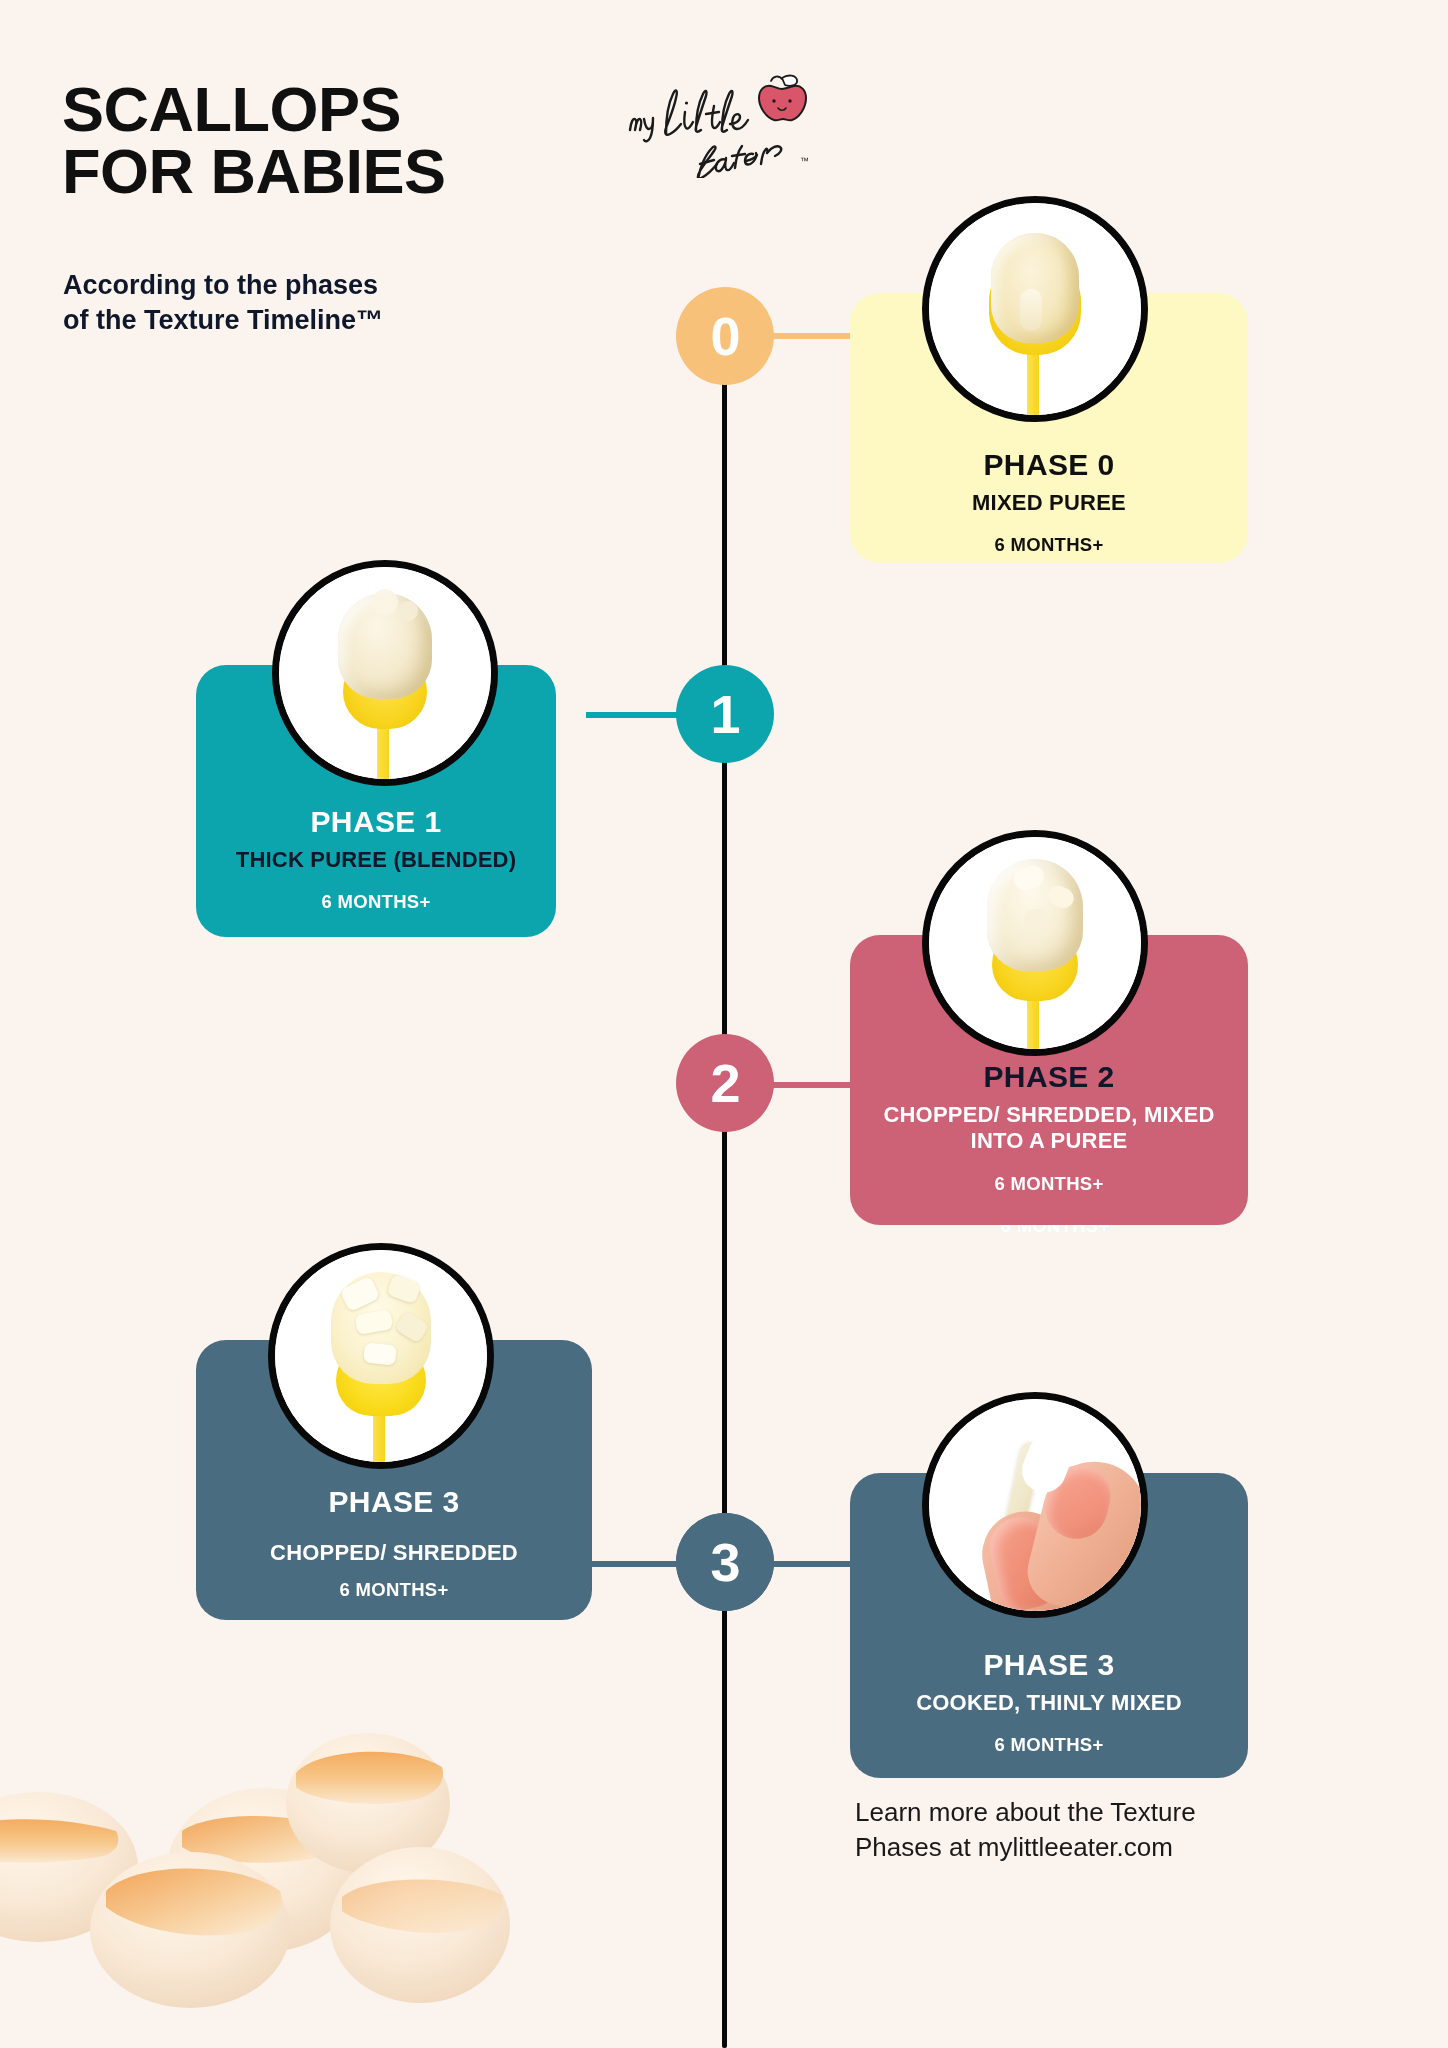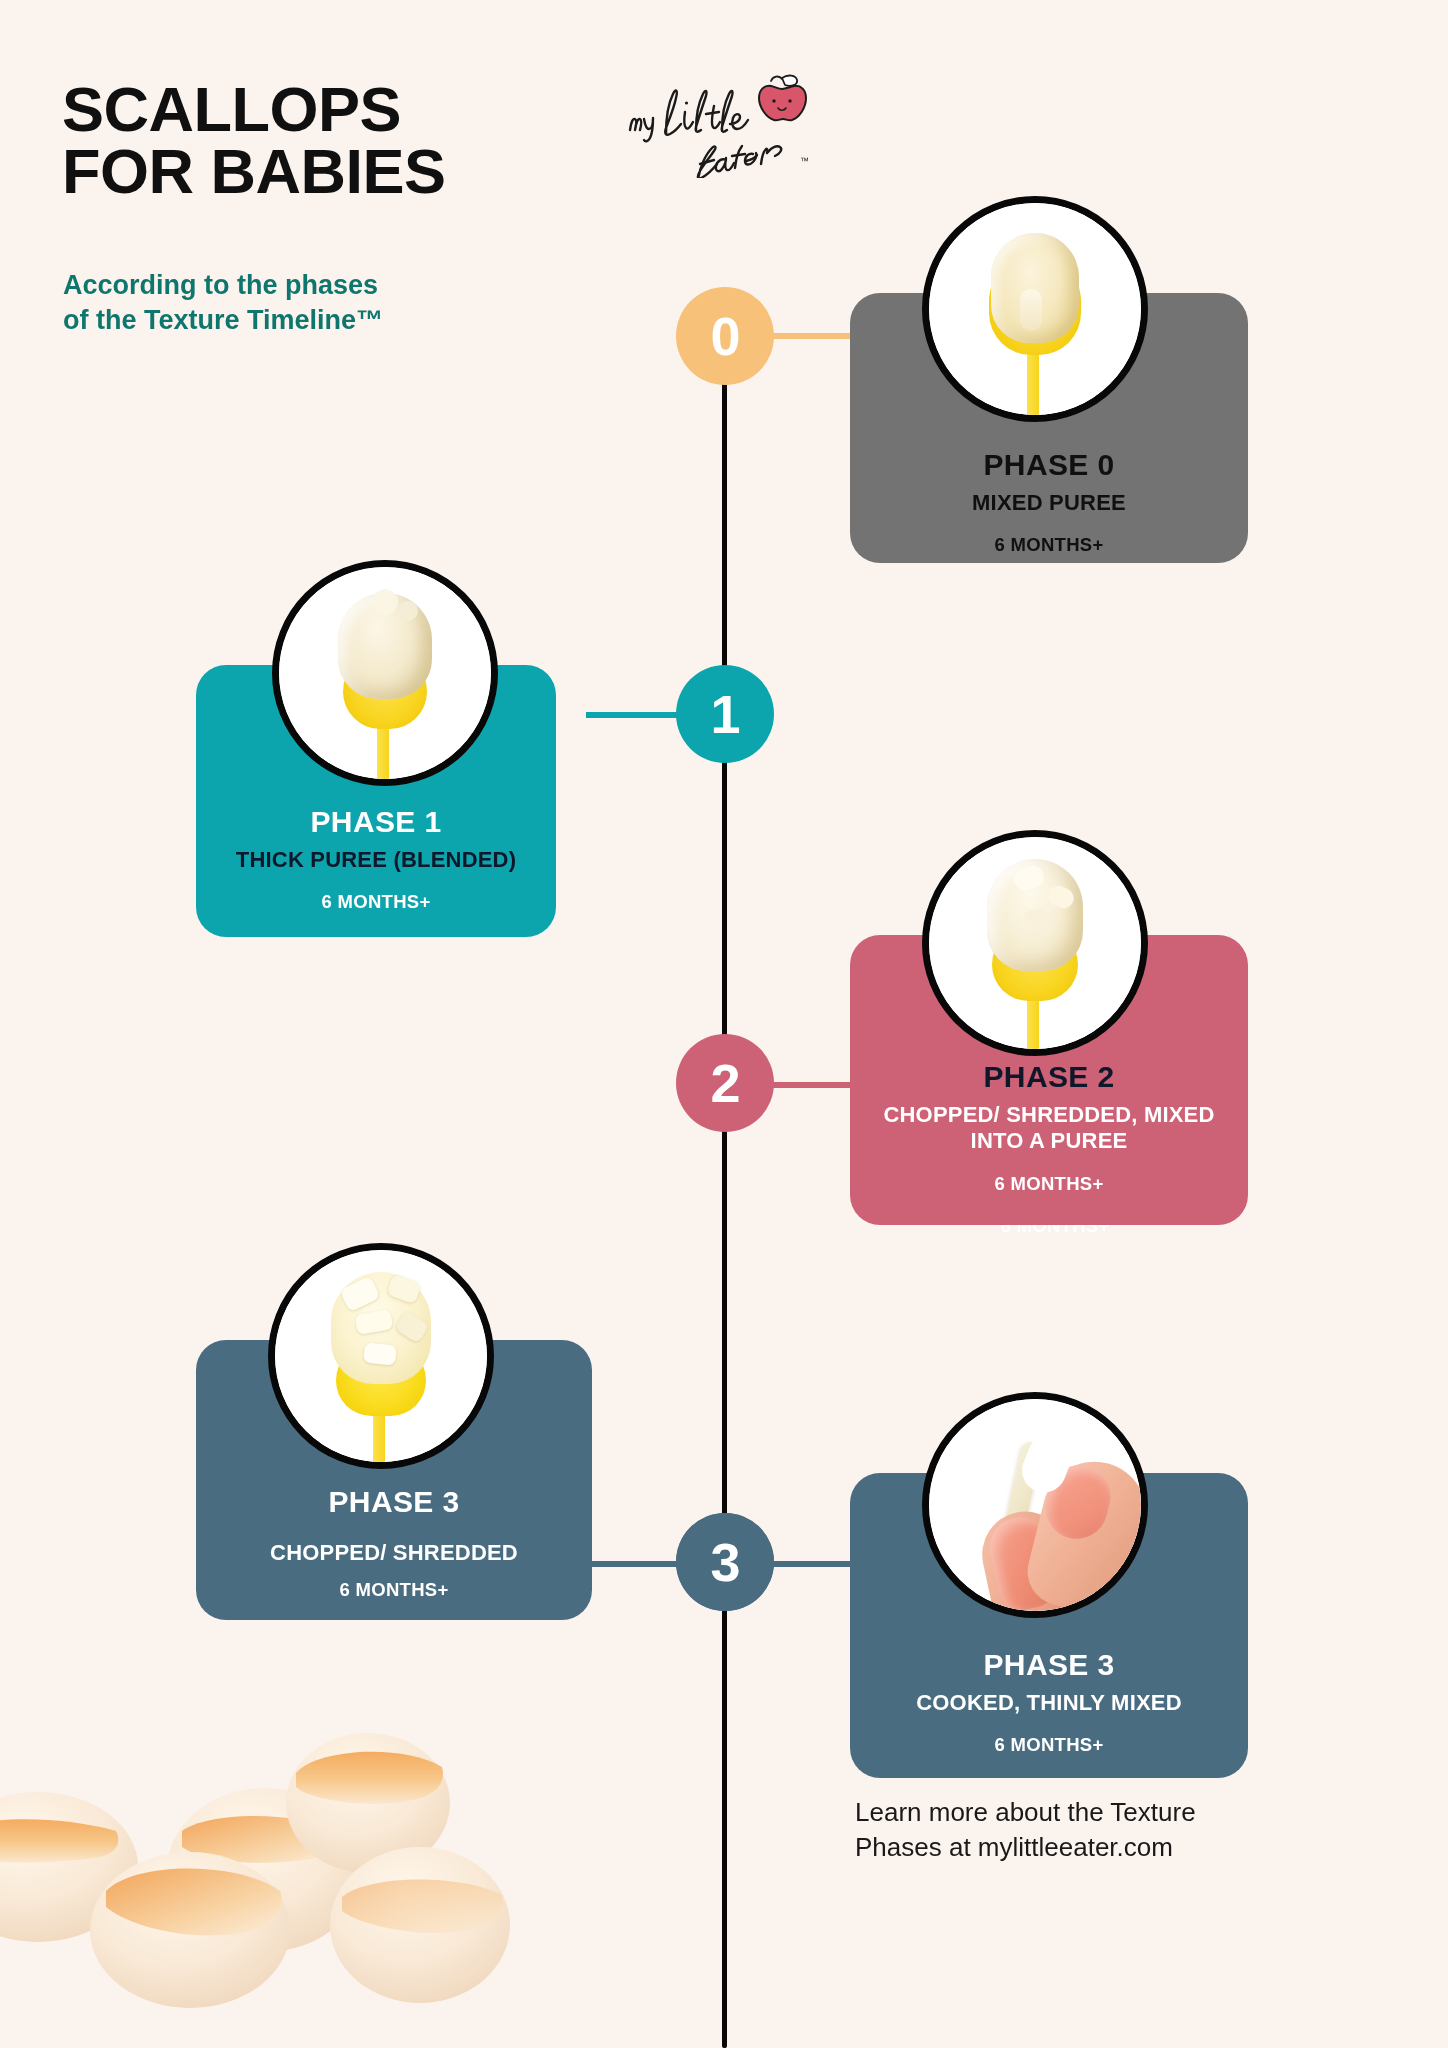--- a/index.html
+++ b/index.html
@@ -15,21 +15,21 @@
   
   #title{
     position:absolute;left:62px;top:78px;width:560px;
     font-weight:bold;font-size:63px;line-height:0.99;
     letter-spacing:-0.5px;color:#111010;
     font-family:"Liberation Sans", sans-serif;
     white-space:pre-line;
   }
   #subtitle{
     position:absolute;left:63px;top:268px;width:480px;
-    font-weight:bold;font-size:27px;line-height:1.28;color:#0f766e;
+    font-weight:bold;font-size:27px;line-height:1.28;color:#0f172a;
     white-space:pre-line;
   }
 
   
   #logo{position:absolute;left:622px;top:68px;width:205px;height:110px;}
   #logo svg{display:block;}
 
   
   #spine{
     position:absolute;left:722px;top:345px;width:5px;height:1703px;
@@ -150,21 +150,21 @@
         <circle cx="168" cy="33" r="1.7" fill="#1B1B1B"></circle>
         <path d="M156,40 C158,43 162,43 164,40" fill="none" stroke="#1B1B1B" stroke-width="1.6" stroke-linecap="round"></path>
       </g>
     </svg>
   </div>
 
   <div id="spine"></div>
 
   <div class="connector" style="left:762px;top:333px;width:90px;background:#F8C179;"></div>
 
-  <div class="card" style="left:850px;top:293px;width:398px;height:270px;background:#737373;padding-top:155px;">
+  <div class="card" style="left:850px;top:293px;width:398px;height:270px;background:#fef9c3;padding-top:155px;">
     <div class="c-title" style="color:#111010;">PHASE 0</div>
     <div class="c-desc" style="color:#111010;">MIXED PUREE</div>
     <div class="c-age" style="color:#111010;">6 MONTHS+</div>
   </div>
 
   <div class="badge" style="left:676px;top:287px;background:#F8C179;">
     <span>0</span>
   </div>
 
   <div class="bubble" style="left:922px;top:196px;width:226px;height:226px;">

